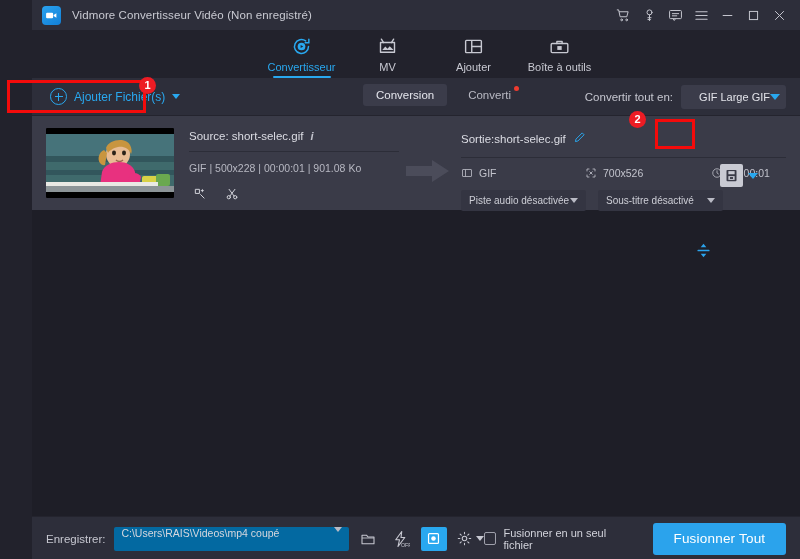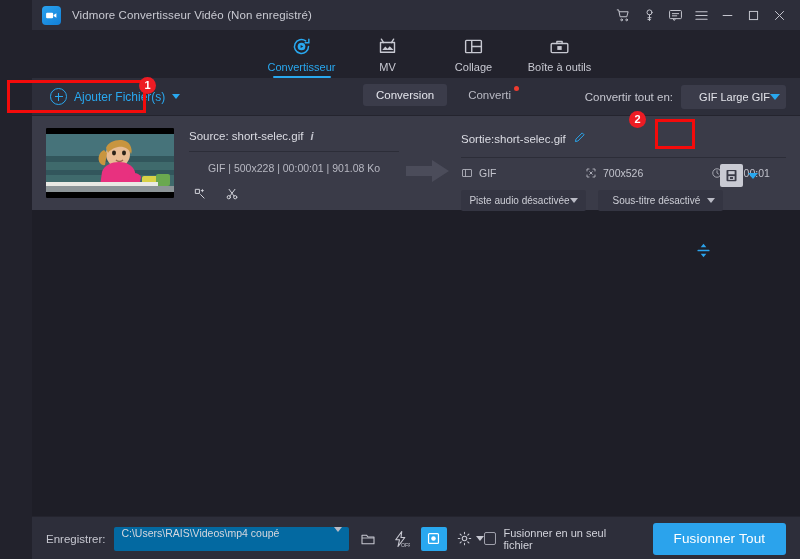--- a/index.html
+++ b/index.html
@@ -108,21 +108,21 @@
     border-radius: 3px; display: flex; align-items: center;
     padding: 0 6px; cursor: pointer; text-align: right;
   }
   .format-select .val { font-size: 11px; color: #e3e4ea; flex: 1; white-space: nowrap; }
   .format-select .arr {
     width: 0; height: 0; border-left: 5px solid transparent;
     border-right: 5px solid transparent; border-top: 6px solid #29a8ef;
   }
 
   
-  .card-area { background: #1d4ed8; text-align: center; }
+  .card-area { background: #1d4ed8; }
   .file-card {
     height: 94px; background: #3a3b48;
     display: flex; align-items: flex-start;
     padding: 12px 14px 0 14px; position: relative;
   }
   .thumb {
     width: 128px; height: 70px; border-radius: 2px;
     overflow: hidden; flex: none; background: #000;
     position: relative;
   }
@@ -315,21 +315,21 @@
       </span>
       <span class="nav-label">MV</span>
     </div>
     <div class="nav-item">
       <span class="nav-icon">
         <svg width="21" height="21" viewBox="0 0 24 24" fill="none" stroke="currentColor" stroke-width="1.6">
           <rect x="3" y="5" width="18" height="14" rx="1"></rect>
             <path d="M10 5v14M10 12h11"></path>
         </svg>
       </span>
-      <span class="nav-label">Collage</span>
+      <span class="nav-label">Ajouter</span>
     </div>
     <div class="nav-item">
       <span class="nav-icon">
         <svg width="21" height="21" viewBox="0 0 24 24" fill="none" stroke="currentColor" stroke-width="1.6" stroke-linejoin="round">
           <rect x="2.5" y="8.5" width="19" height="10.5" rx="1.2"></rect>
           <path d="M9 8.5V6.2h6v2.3" stroke-linecap="round"></path>
           <rect x="9.5" y="11.5" width="5" height="4.4" fill="currentColor" stroke="none"></rect>
         </svg>
       </span>
       <span class="nav-label">Boîte à outils</span>

